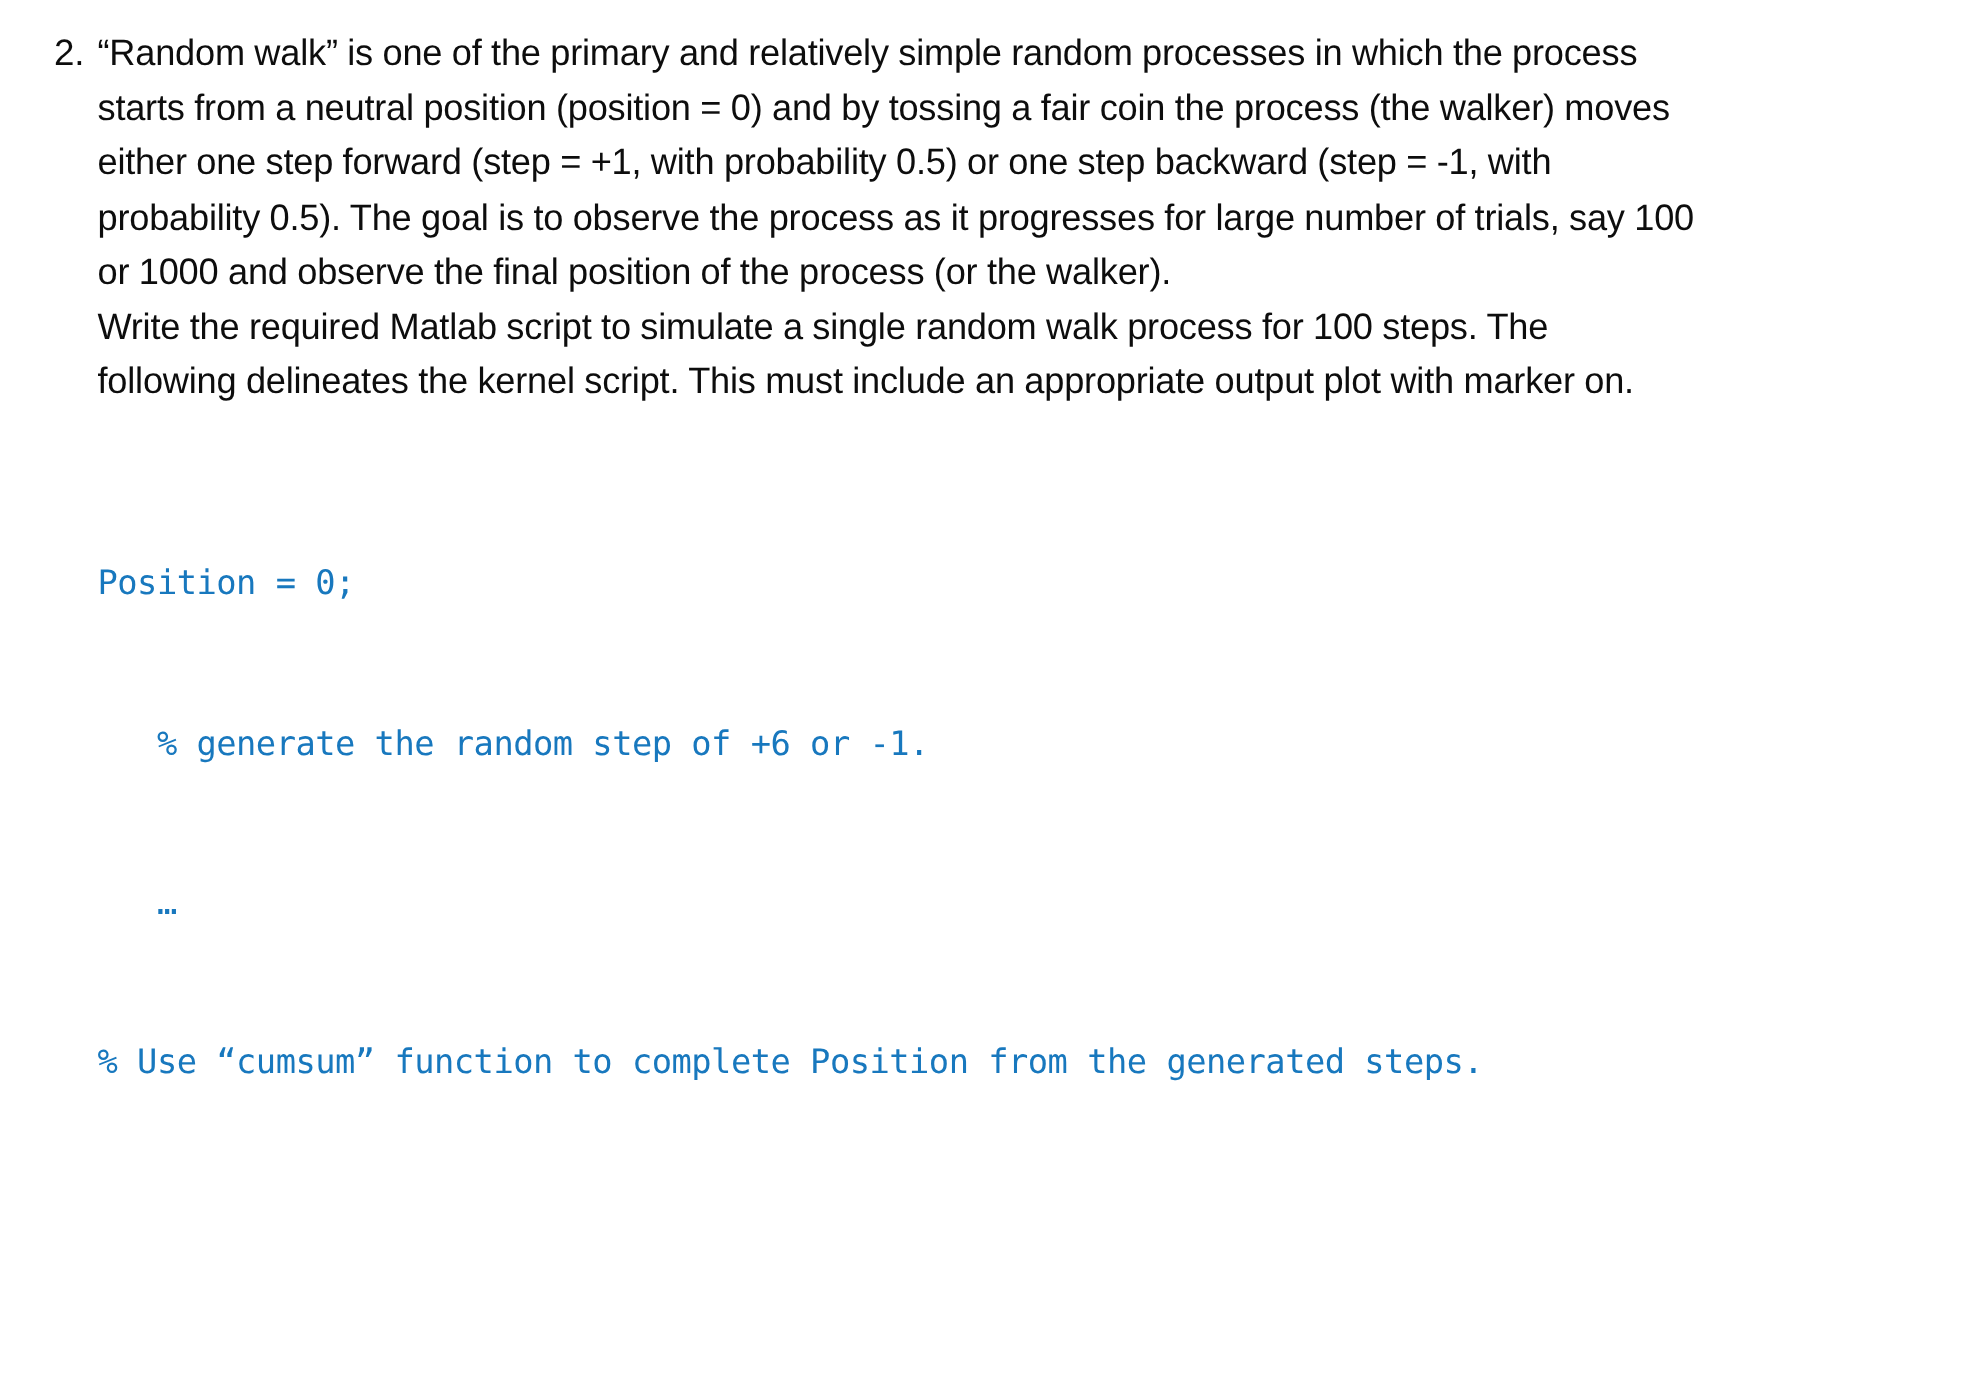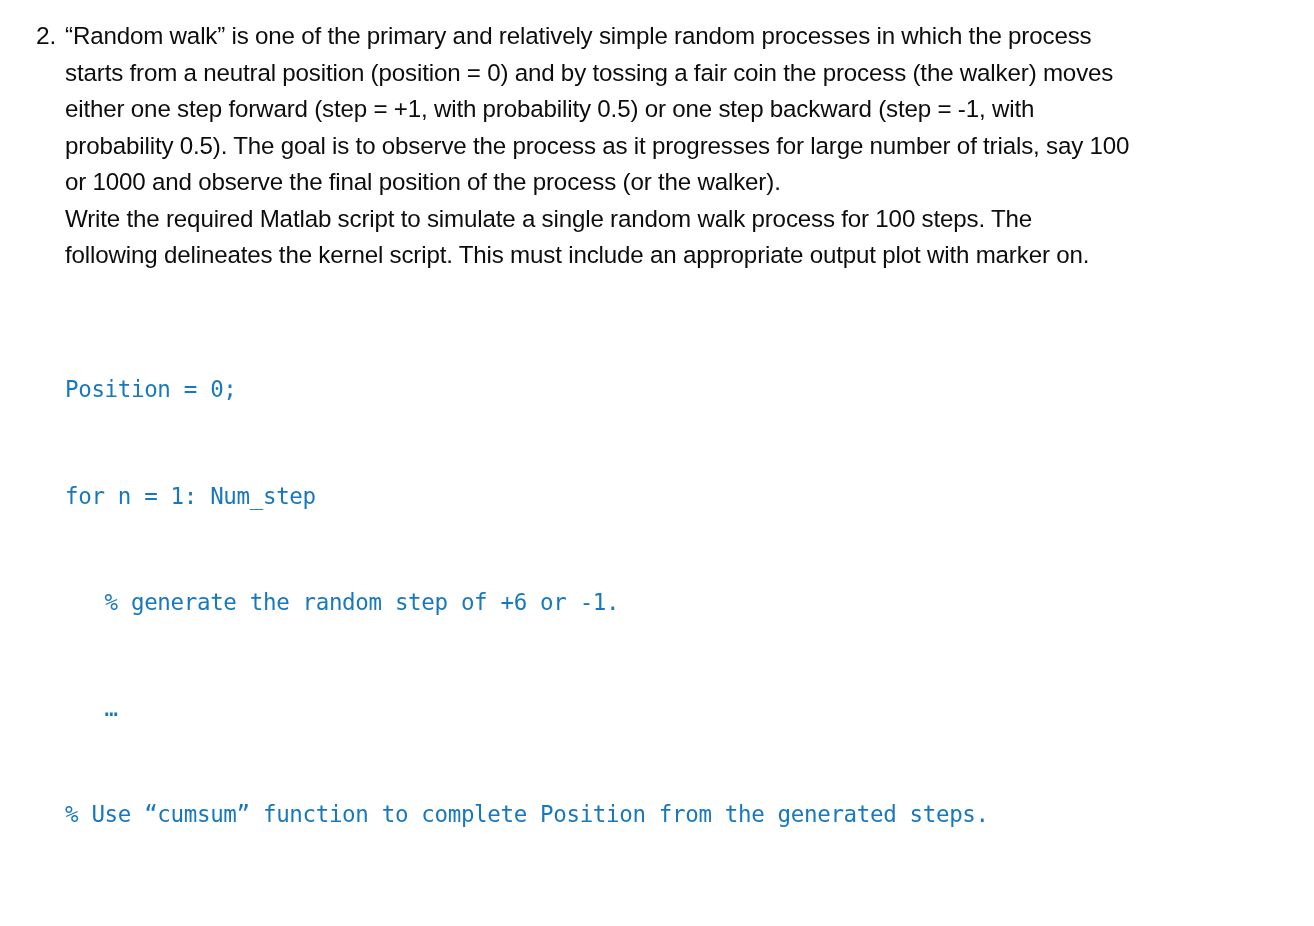--- a/index.html
+++ b/index.html
@@ -87,21 +87,20 @@
 probability 0.5). The goal is to observe the process as it progresses for large number of trials, say 100
 or 1000 and observe the final position of the process (or the walker).</p>
 
       <p class="para">Write the required Matlab script to simulate a single random walk process for 100 steps. The
 following delineates the kernel script. This must include an appropriate output plot with marker on.</p>
 
       <div class="spacer-28"></div>
 
       <div class="code-block">
         <span class="code-line">Position = 0;</span>
-        <span class="code-line">for n = 1: Num_step</span>
         <span class="code-line">   % generate the random step of +6 or -1.</span>
         <span class="code-line">   …</span>
         <span class="code-line">% Use “cumsum” function to complete Position from the generated steps.</span>
         
       </div>
     </div>
   </div>
 
 </div>
 

